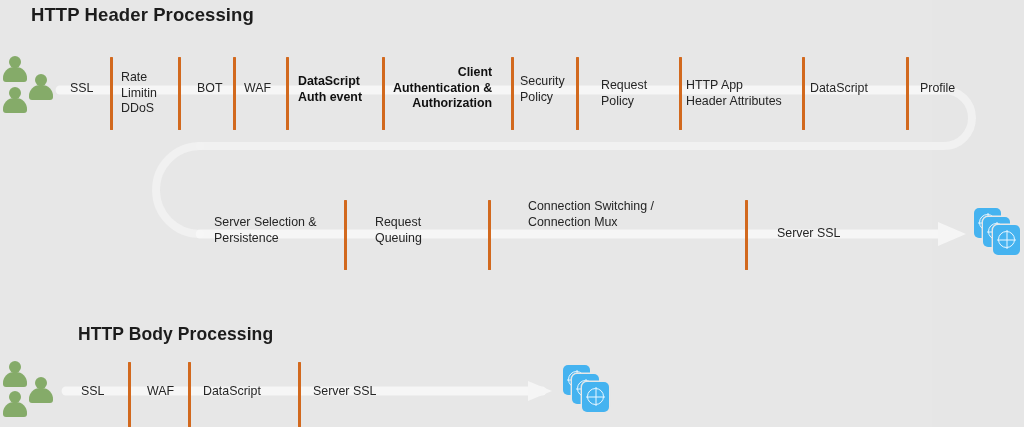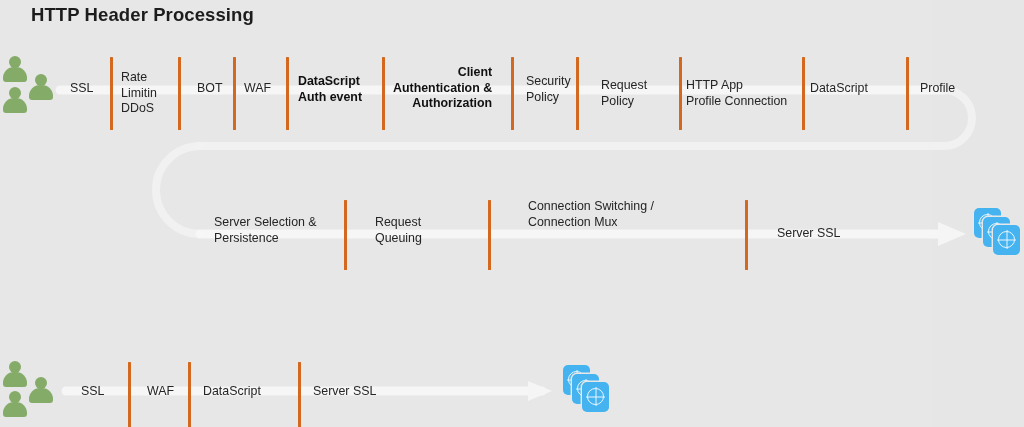--- a/index.html
+++ b/index.html
@@ -208,26 +208,26 @@
       <div class="stage-label" style="left: 121px; top: 70px;">Rate
 Limitin
 DDoS</div>
       <div class="stage-label" style="left: 197px; top: 81px;">BOT</div>
       <div class="stage-label" style="left: 244px; top: 81px;">WAF</div>
       <div class="stage-label bold" style="left: 298px; top: 74px;">DataScript
 Auth event</div>
       <div class="stage-label bold" style="left: 393px; top: 65px; text-align: right;">Client
 Authentication &amp;
 Authorization</div>
-      <div class="stage-label" style="left: 520px; top: 74px; margin-left: 6px;">Security
+      <div class="stage-label" style="left: 520px; top: 74px;">Security
 Policy</div>
       <div class="stage-label" style="left: 601px; top: 78px;">Request
 Policy</div>
       <div class="stage-label" style="left: 686px; top: 78px;">HTTP App
-Profile Connection</div>
+Header Attributes</div>
       <div class="stage-label" style="left: 810px; top: 81px;">DataScript</div>
       <div class="stage-label" style="left: 920px; top: 81px;">Profile</div>
     </div>
 
   <div id="header-row2-bars">
       <div class="bar" style="left: 344px; top: 200px; height: 70px; background: rgb(210, 105, 30);"></div>
       <div class="bar" style="left: 488px; top: 200px; height: 70px; background: rgb(210, 105, 30);"></div>
       <div class="bar" style="left: 745px; top: 200px; height: 70px; background: rgb(210, 105, 30);"></div>
     </div>
 
@@ -246,20 +246,21 @@
       <div class="globe"></div>
     </div>
     <div class="srv" style="left:9px; top:9px;">
       <div class="globe"></div>
     </div>
     <div class="srv" style="left:19px; top:17px;">
       <div class="globe"></div>
     </div>
   </div>
 
+  <div class="section-title" id="body-title">HTTP Body Processing</div>
 
   <div class="people" style="left:2px; top:361px; width:62px; height:62px;">
     <div class="person" style="left:0px; top:0px;">
       <div class="head"></div>
       <div class="body"></div>
     </div>
     <div class="person" style="left:26px; top:16px;">
       <div class="head"></div>
       <div class="body"></div>
     </div>

